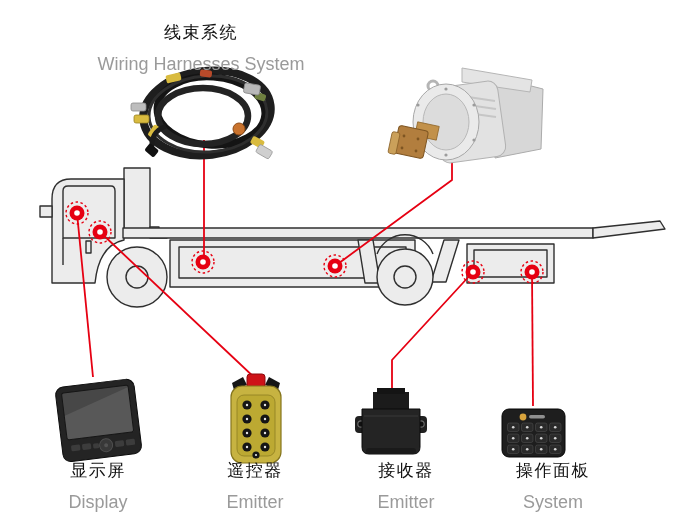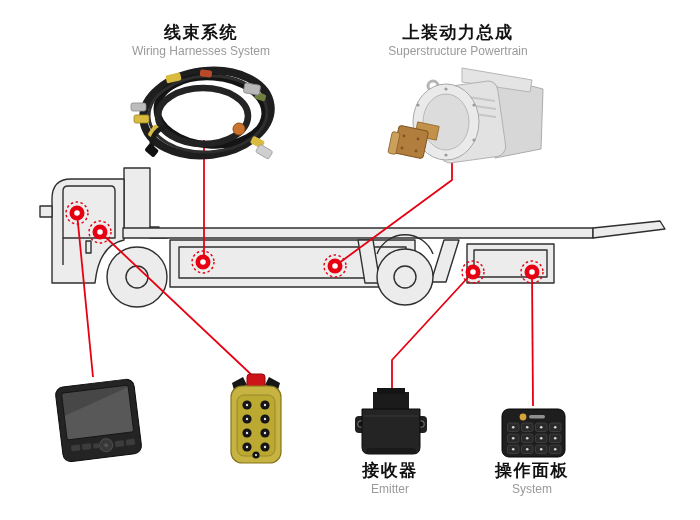--- a/index.html
+++ b/index.html
@@ -2,22 +2,22 @@
 <html><head>
 <meta charset="utf-8">
 <style>
   html,body{margin:0;padding:0;background:#ffffff;}
   .canvas{
     position:relative;width:700px;height:520px;background:#ffffff;overflow:hidden;
     font-family:"Liberation Sans",sans-serif;
   }
   .canvas svg{position:absolute;left:0;top:0;}
   .label{position:absolute;text-align:center;pointer-events:none;}
-  .label .zh{display:block;font-size:17px;font-weight:700;color:#111111;letter-spacing:1.5px;line-height:1.1;}
-  .label .en{display:block;font-size:12px;font-weight:400;color:#9a9a9a;margin-top:2px;line-height:1.1;}
+  .label .zh{display:block;font-size:17px;font-weight:400;color:#111111;letter-spacing:1.5px;line-height:1.1;}
+  .label .en{display:block;font-size:18px;font-weight:400;color:#9a9a9a;margin-top:12px;line-height:1.1;}
 </style>
 </head>
 <body>
 
 <div class="canvas">
 
 <svg width="700" height="520" viewBox="0 0 700 520">
 
   <g fill="#ececec" stroke="#2f2f2f" stroke-width="1.4" stroke-linejoin="round">
 
@@ -221,28 +221,30 @@
           <circle cx="541.2" cy="449.2" r="1.3"></circle>
           <circle cx="555.2" cy="449.2" r="1.3"></circle>
     </g>
   </g>
 </svg>
 
 <div class="label" style="left:81px;top:24px;width:240px;">
   <span class="zh">线束系统</span>
   <span class="en">Wiring Harnesses System</span>
 </div>
-<div class="label" style="left:338px;top:24px;width:240px;">
-  <span class="zh">上装动力总成</span>
-  <span class="en">Superstructure Powertrain</span>
-</div>
 <div class="label" style="left:18px;top:462px;width:160px;">
-</div>
-<div class="label" style="left:310px;top:462px;width:160px;">
+  <span class="zh">显示屏</span>
+  <span class="en">Display</span>
+</div>
+<div class="label" style="left:175px;top:462px;width:160px;">
+  <span class="zh">遥控器</span>
+  <span class="en">Emitter</span>
+</div>
+<div class="label" style="left:326px;top:462px;width:160px;">
   <span class="zh">接收器</span>
   <span class="en">Emitter</span>
 </div>
-<div class="label" style="left:452px;top:462px;width:160px;text-align:center;">
+<div class="label" style="left:473px;top:462px;width:160px;text-align:center;">
   <span class="zh">操作面板</span>
   <span class="en">System</span>
 </div>
 
 </div>
 
 </body></html>

